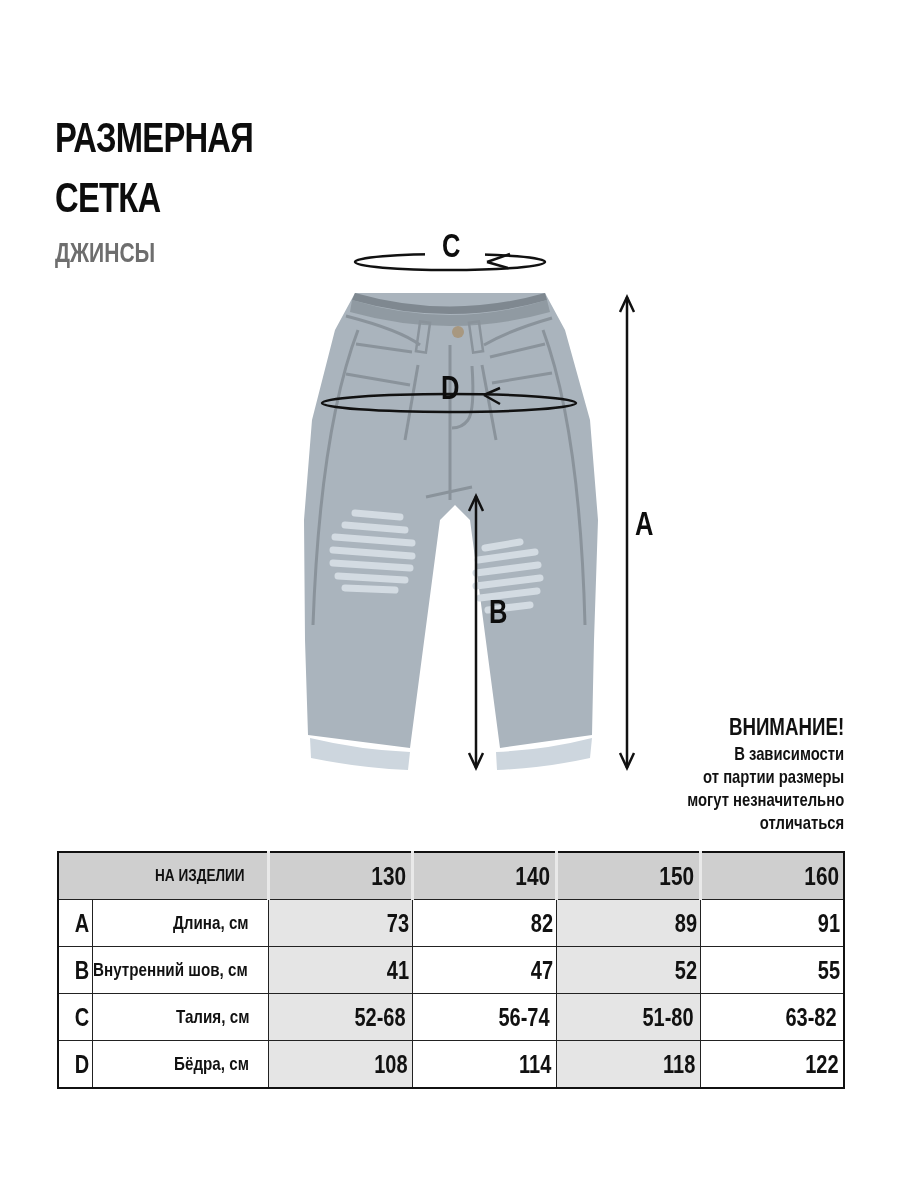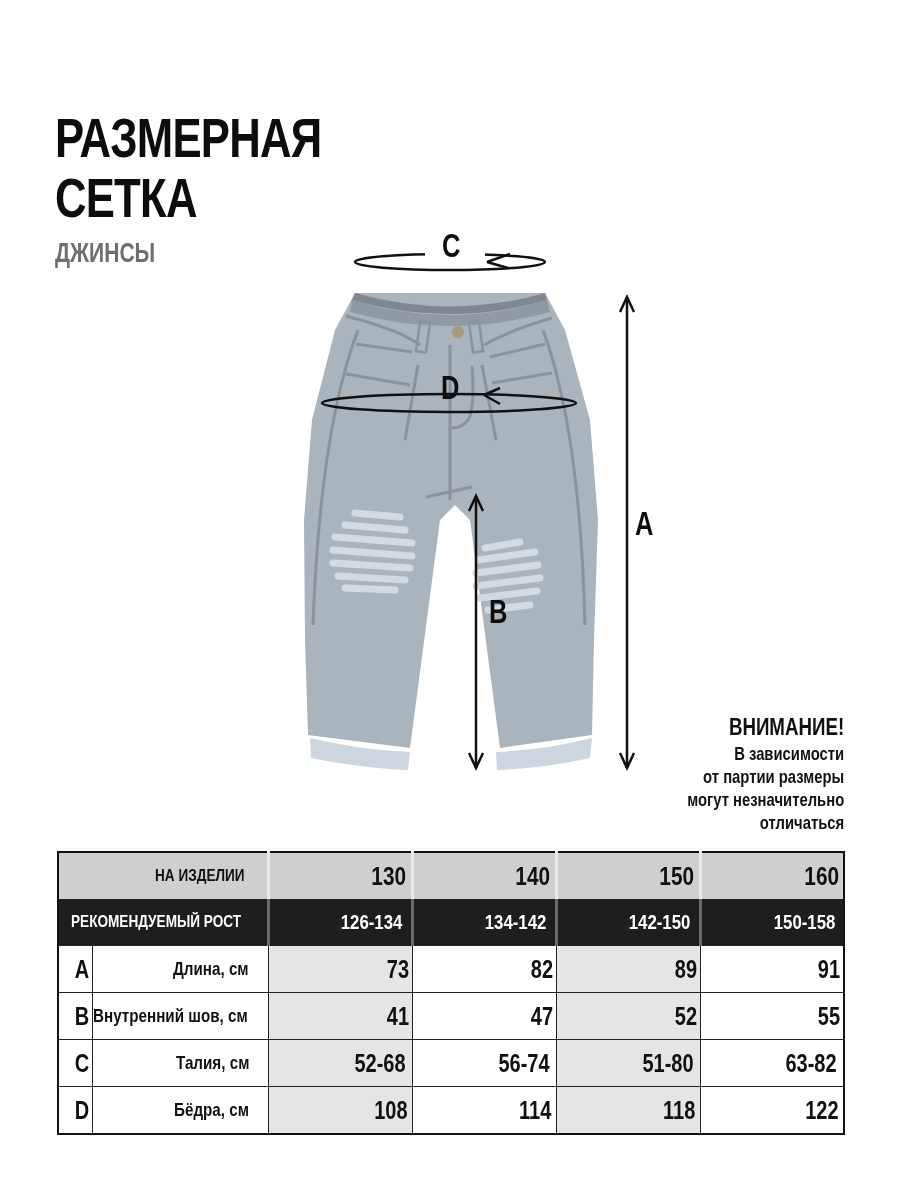--- a/index.html
+++ b/index.html
@@ -3,21 +3,21 @@
   <meta charset="utf-8">
   <style>
     html, body { margin: 0; padding: 0; }
     body {
       width: 900px; height: 1200px; background: #ffffff; position: relative; overflow: hidden;
       font-family: "Liberation Sans", sans-serif; color: #111;
     }
     #title {
       position: absolute; left: 55px; top: 108px;
       font-family: "Liberation Sans", sans-serif; font-weight: 700;
-      font-size: 56px; line-height: 60px; letter-spacing: -1px; color: #0d0d0d;
+      font-size: 42px; line-height: 60px; letter-spacing: -1px; color: #0d0d0d;
     }
     #title .line { display: block; transform: scaleX(0.78); transform-origin: left center; white-space: nowrap; }
     #subtitle {
       position: absolute; left: 55px; top: 238px;
       font-weight: 700; font-size: 27px; color: #6e6e6e;
       transform: scaleX(0.78); transform-origin: left center; white-space: nowrap;
     }
     #diagram { position: absolute; left: 0; top: 0; width: 900px; height: 840px; }
     .dimlabel {
       position: absolute; font-weight: 700; font-size: 34px; color: #0d0d0d;
@@ -155,27 +155,20 @@
       <col style="width:144px">
   </colgroup>
   <tbody>
       <tr class="row-header">
     <td colspan="2" class="label-cell"><span class="cell-text">НА ИЗДЕЛИИ</span></td>
     <td><span class="cell-text">130</span></td>
     <td><span class="cell-text">140</span></td>
     <td><span class="cell-text">150</span></td>
     <td><span class="cell-text">160</span></td>
   </tr>
-  <tr class="row-height">
-    <td colspan="2" class="label-cell"><span class="cell-text">РЕКОМЕНДУЕМЫЙ РОСТ</span></td>
-    <td><span class="cell-text">126-134</span></td>
-    <td><span class="cell-text">134-142</span></td>
-    <td><span class="cell-text">142-150</span></td>
-    <td><span class="cell-text">150-158</span></td>
-  </tr>
   <tr class="row-data">
     <td class="letter"><span class="cell-text">A</span></td>
     <td class="desc"><span class="cell-text">Длина, см</span></td>
     <td class="shade"><span class="cell-text">73</span></td>
     <td><span class="cell-text">82</span></td>
     <td class="shade"><span class="cell-text">89</span></td>
     <td><span class="cell-text">91</span></td>
   </tr>
   <tr class="row-data">
     <td class="letter"><span class="cell-text">B</span></td>

